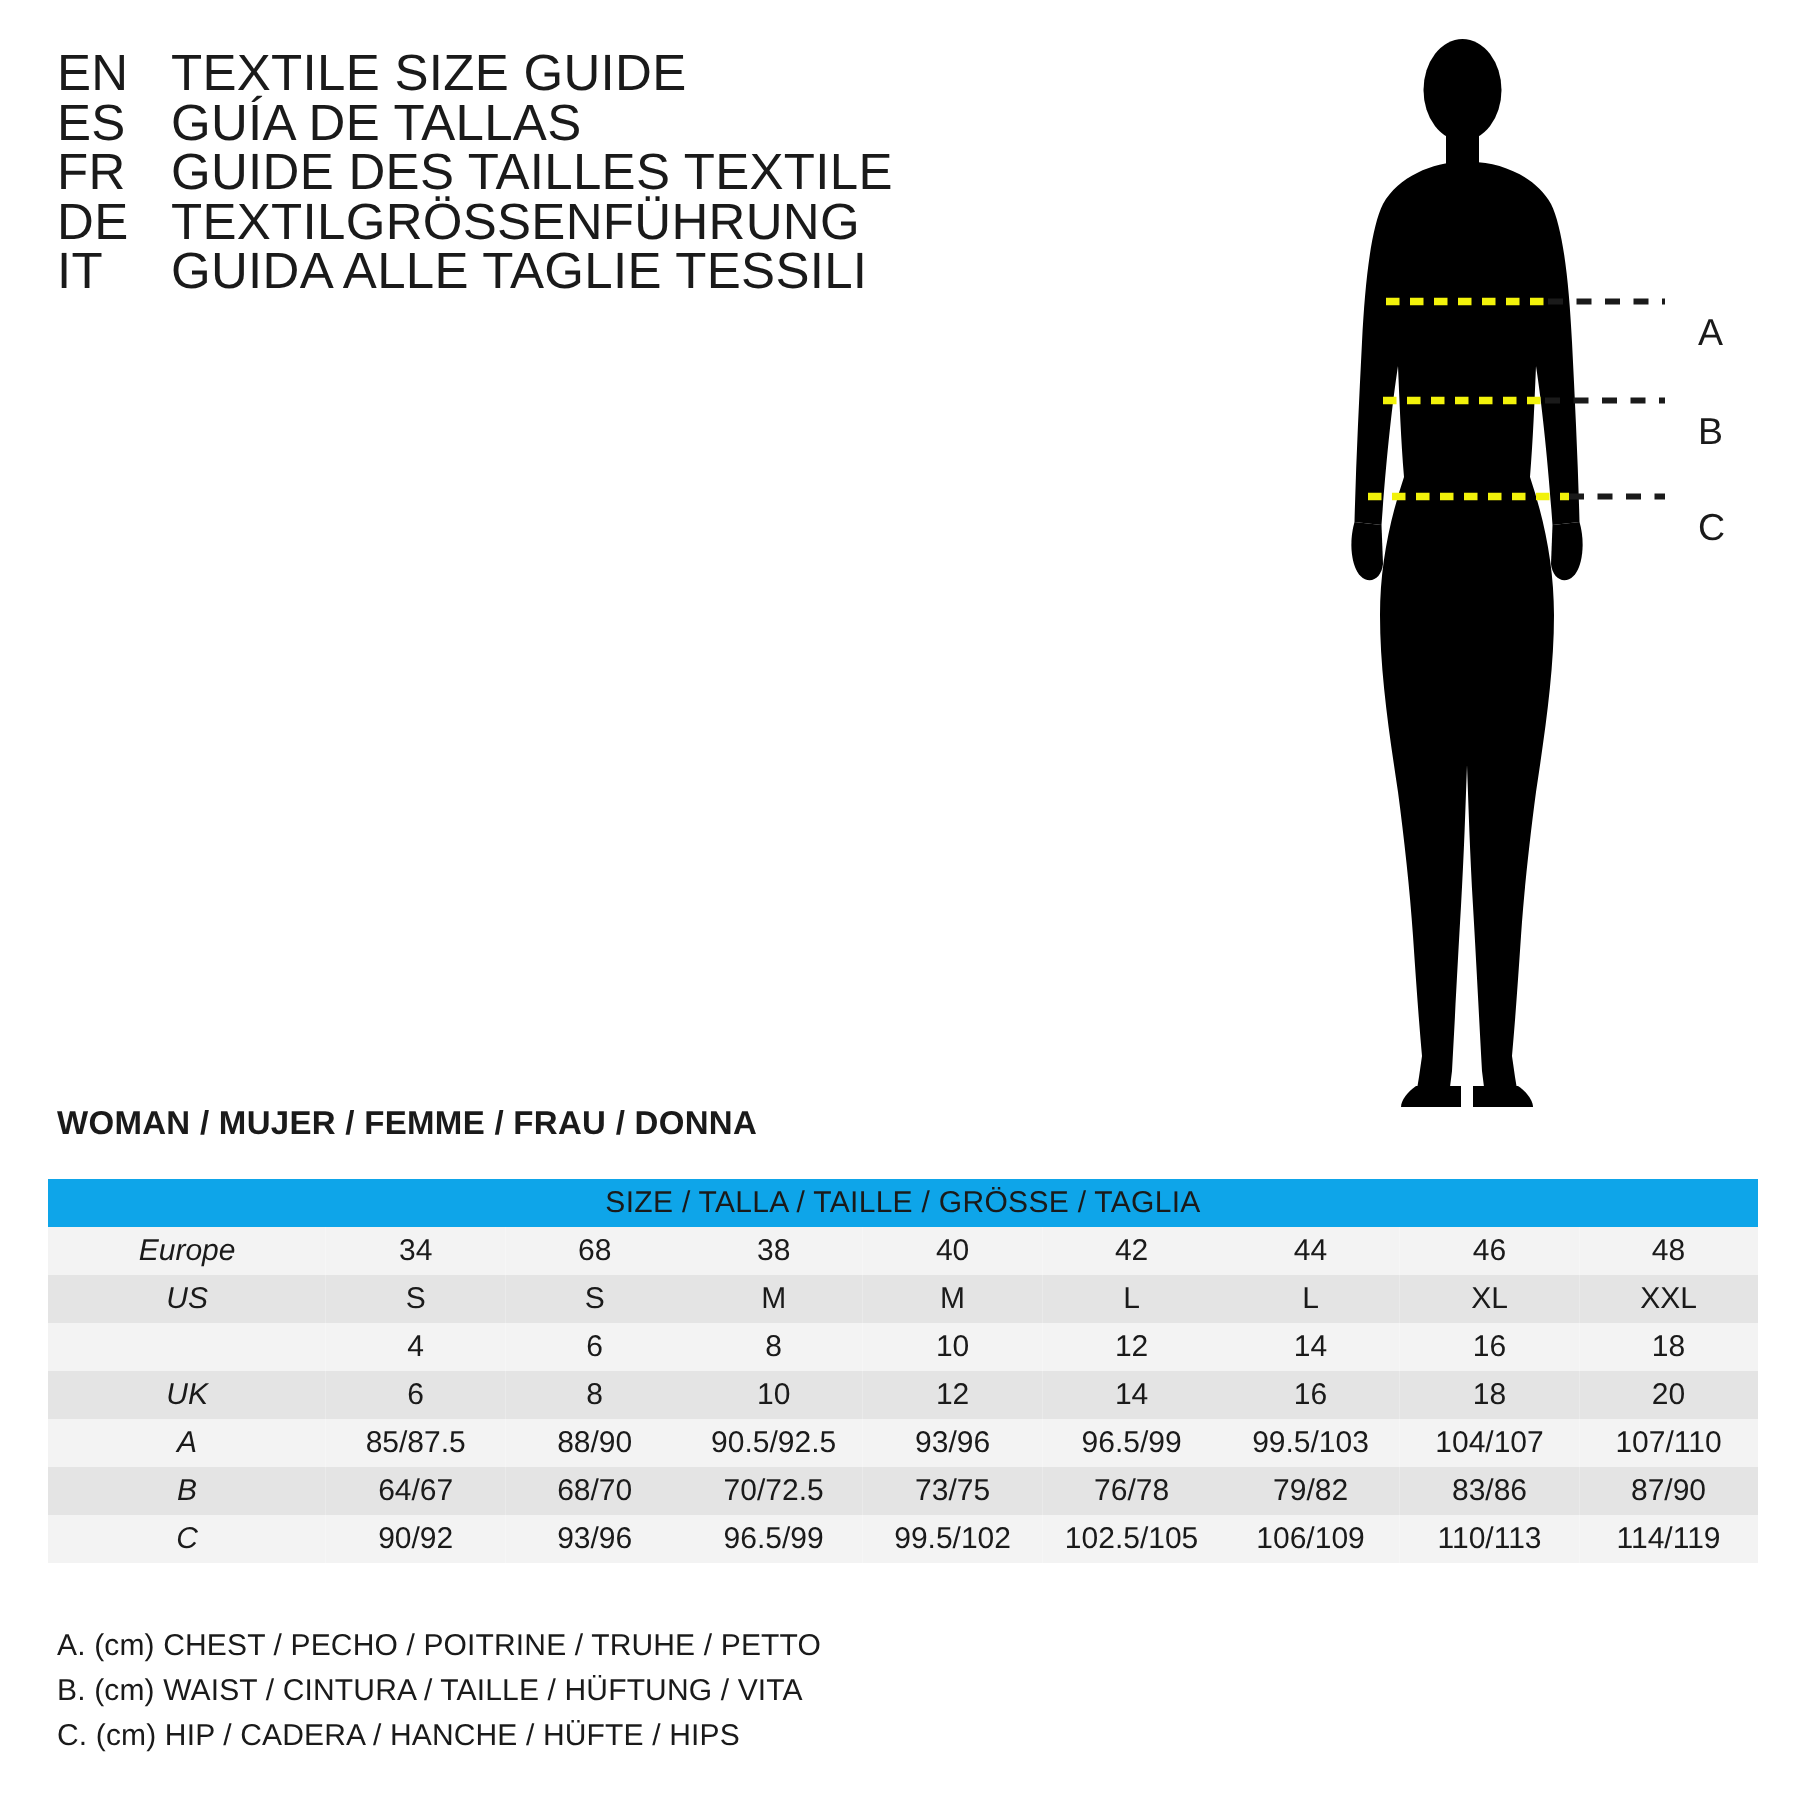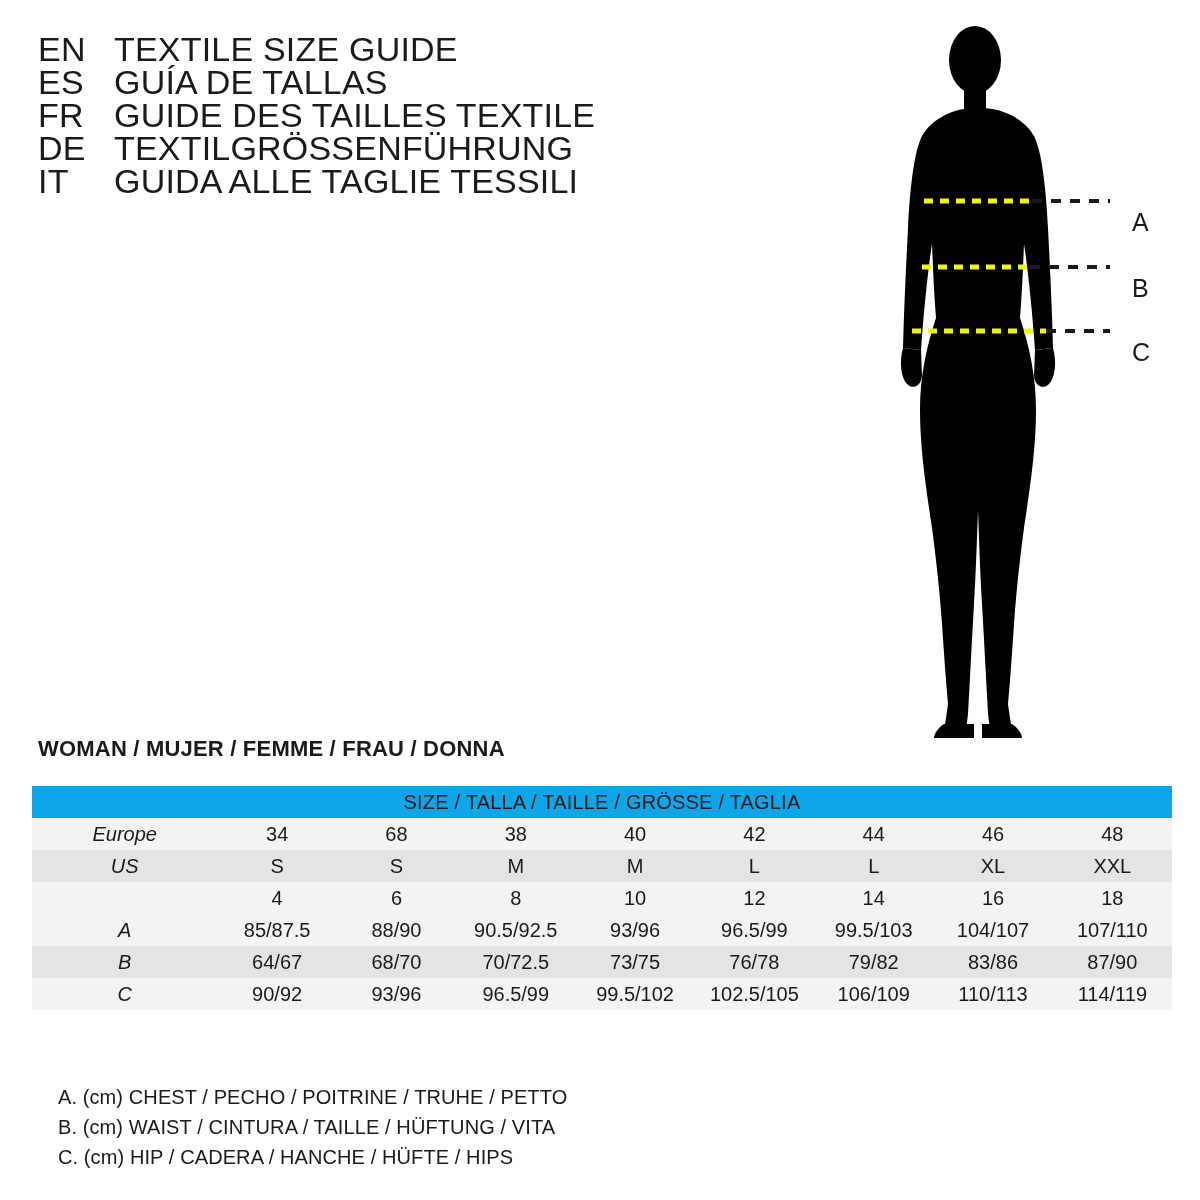--- a/index.html
+++ b/index.html
@@ -109,21 +109,20 @@
     font-style: italic;
   }
   td.val-cell { width: 119px; }
 
   
   .legend {
     position: absolute;
     left: 38px;
     top: 1086px;
     width: 900px;
-    margin-left: 20px;
   }
   .legend-row {
     font-size: 20px;
     height: 30px;
     color: #1a1a1a;
     letter-spacing: 0.1px;
     white-space: nowrap;
   }
 </style>
 </head>
@@ -250,20 +249,31 @@
         <td class="val-cell">4</td>
         <td class="val-cell">6</td>
         <td class="val-cell">8</td>
         <td class="val-cell">10</td>
         <td class="val-cell">12</td>
         <td class="val-cell">14</td>
         <td class="val-cell">16</td>
         <td class="val-cell">18</td>
       </tr>
 
+      <tr class="row-dark">
+        <td class="label-cell">UK</td>
+        <td class="val-cell">6</td>
+        <td class="val-cell">8</td>
+        <td class="val-cell">10</td>
+        <td class="val-cell">12</td>
+        <td class="val-cell">14</td>
+        <td class="val-cell">16</td>
+        <td class="val-cell">18</td>
+        <td class="val-cell">20</td>
+      </tr>
 
       <tr class="row-light">
         <td class="label-cell">A</td>
         <td class="val-cell">85/87.5</td>
         <td class="val-cell">88/90</td>
         <td class="val-cell">90.5/92.5</td>
         <td class="val-cell">93/96</td>
         <td class="val-cell">96.5/99</td>
         <td class="val-cell">99.5/103</td>
         <td class="val-cell">104/107</td>

